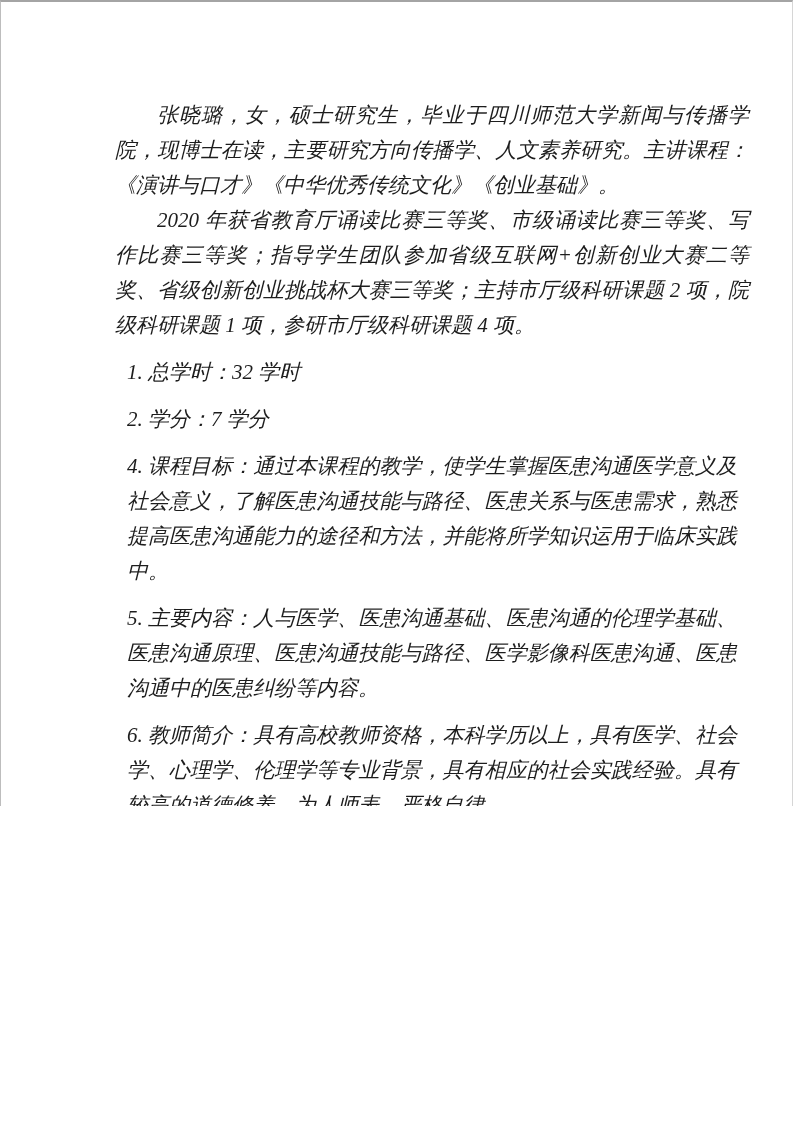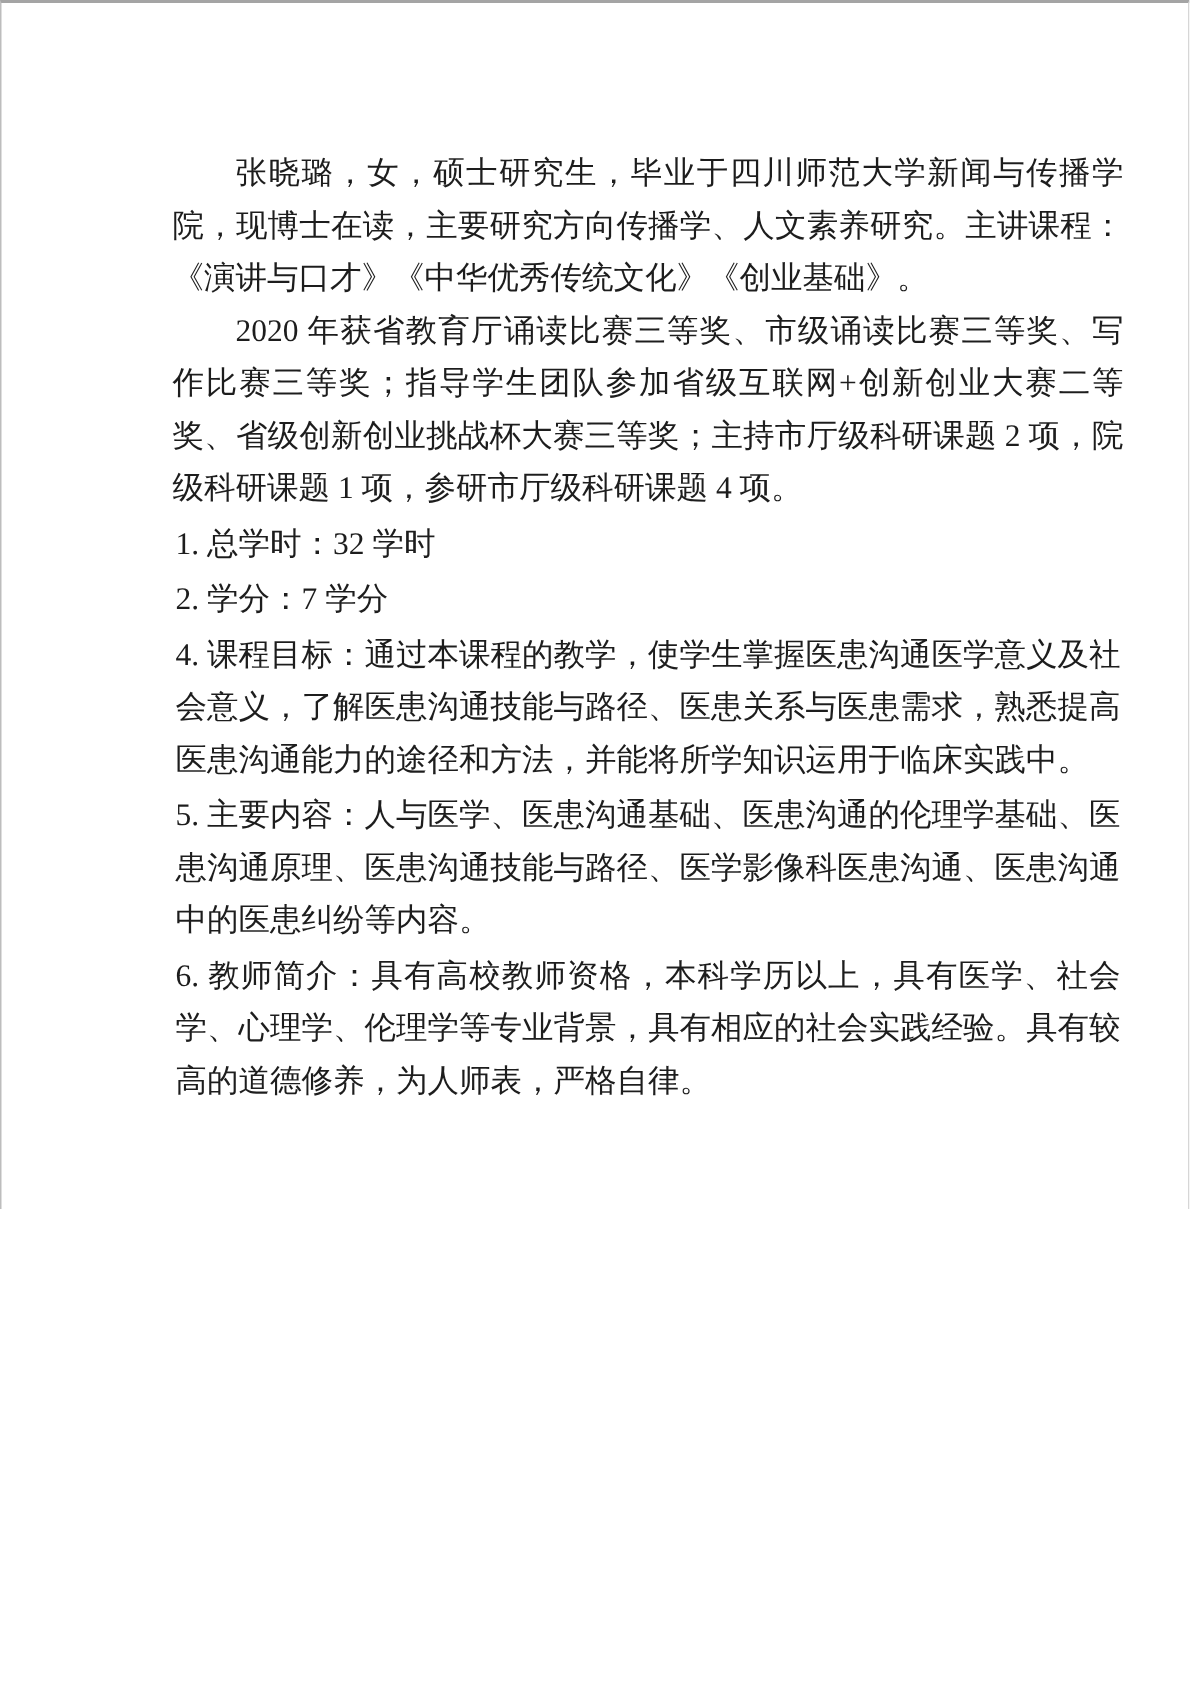--- a/index.html
+++ b/index.html
@@ -11,20 +11,21 @@
     position: relative;
     width: 793px;
     height: 806px;
     background: #ffffff;
     box-sizing: border-box;
     border-top: 2px solid #a4a4a4;
     border-left: 1px solid #bdbdbd;
     border-right: 1px solid #d6d6d6;
     overflow: hidden;
     font-family: "Liberation Serif", "DejaVu Serif", serif;
+    font-style: italic;
   }
   .content {
     position: absolute;
     left: 114px;
     top: 96px;
     width: 634px;
     font-size: 21px;
     line-height: 35px;
     color: #1d1d1d;
     text-align: justify;
@@ -33,21 +34,21 @@
     margin: 0;
     text-indent: 2em;
   }
   .course-heading {
     margin: 0;
     margin-top: 24px;
     font-weight: bold;
     text-indent: 0;
   }
   .course-item {
-    margin: 2px;
+    margin: 12px;
     text-indent: 0;
   }
 </style>
 </head>
 <body>
 
 <div class="page">
   <div class="content">
 
     <p class="para">张晓璐，女，硕士研究生，毕业于四川师范大学新闻与传播学院，现博士在读，主要研究方向传播学、人文素养研究。主讲课程：《演讲与口才》《中华优秀传统文化》《创业基础》。</p>

